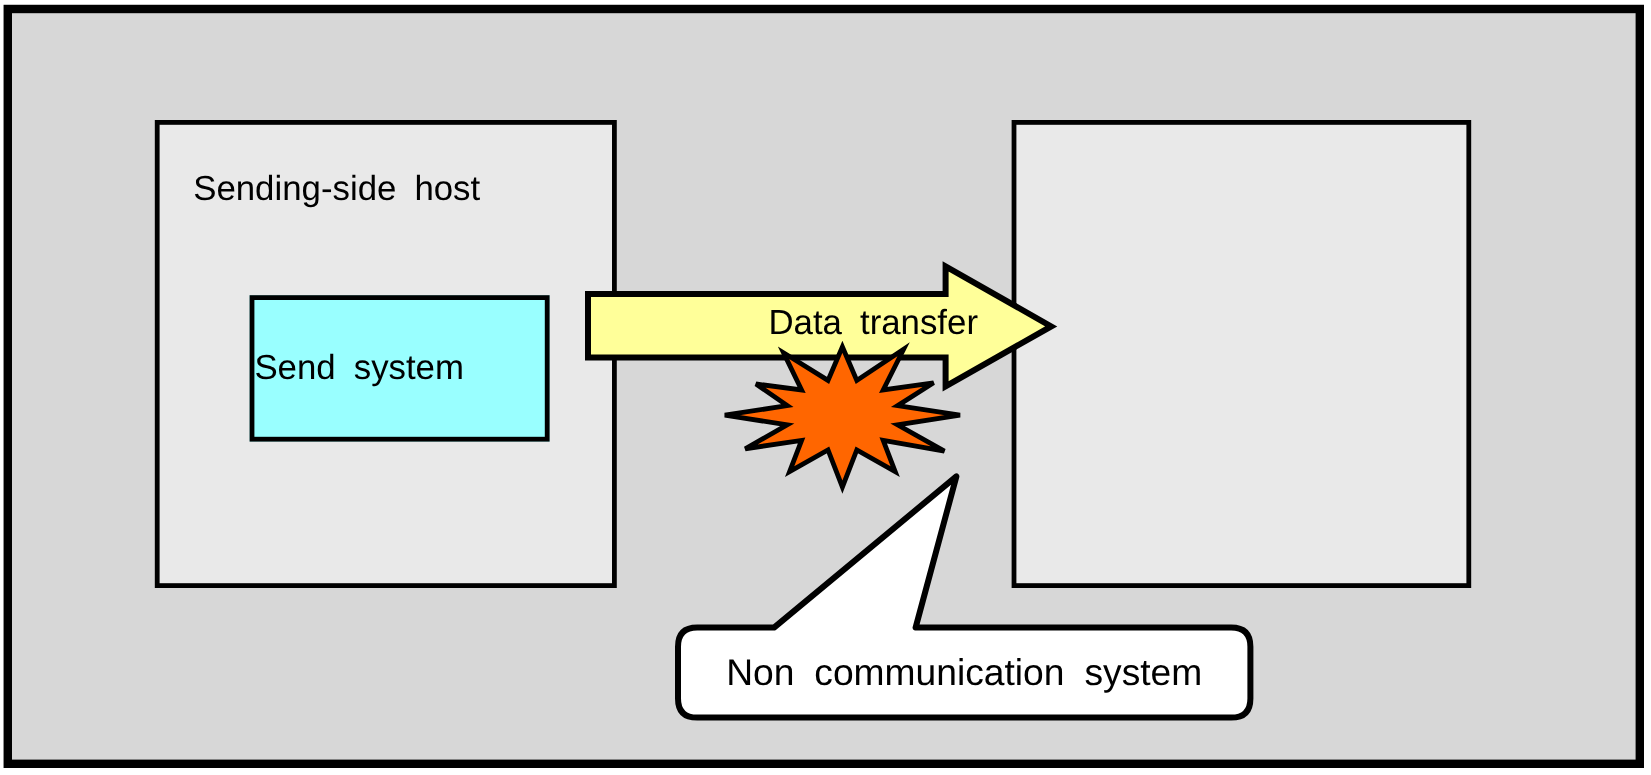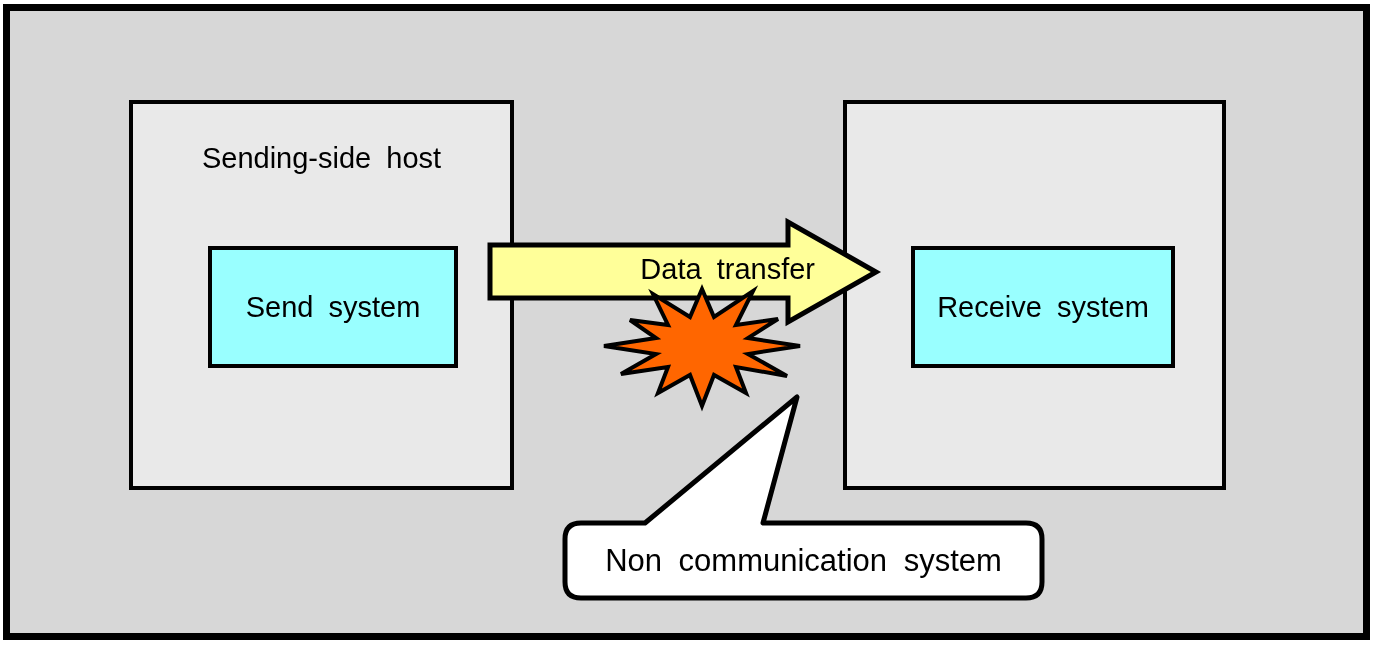--- a/index.html
+++ b/index.html
@@ -32,33 +32,34 @@
     border: 4px solid #000000;
     background: #e9e9e9;
   }
   .host-box.left  { left: 129px; top: 100px; width: 385px; height: 390px; }
   .host-box.right { left: 843px; top: 100px; width: 383px; height: 390px; }
   .host-title {
     position: absolute;
     left: 0;
     top: 38px;
     width: 100%;
-    text-align: center;
+    text-align: left;
     font-size: 29px;
     word-spacing: 7px;
     white-space: nowrap;
+    padding-left: 28px;
   }
   .system-box {
     position: absolute;
     box-sizing: border-box;
     border: 4px solid #000000;
     background: #99ffff;
     display: flex;
     align-items: center;
-    justify-content: center;
+    justify-content: flex-start;
     font-size: 29px;
     word-spacing: 7px;
     white-space: nowrap;
   }
   .system-box.send    { left: 75px; top: 142px; width: 250px; height: 122px; }
   .system-box.receive { left: 64px; top: 142px; width: 264px; height: 122px; }
   .shape-layer {
     position: absolute;
     left: 0;
     top: 0;
@@ -97,23 +98,20 @@
   <div class="frame"></div>
 
   <div class="host-box left">
     <div class="host-title">Sending-side host</div>
     <div class="system-box send">
       <span>Send system</span>
     </div>
   </div>
 
   <div class="host-box right">
-    <div class="system-box receive">
-      <span>Receive system</span>
-    </div>
   </div>
 
   <svg class="shape-layer" viewBox="0 0 1376 646" xmlns="http://www.w3.org/2000/svg">
 
     <polygon points="490,245 788,245 788,222 876,272 788,322 788,298 490,298" stroke="#000000" stroke-width="5" stroke-linejoin="miter" fill="#ffff99"></polygon>
 
     <polygon points="800,346 748,338 778,319 736,325 753,291 714,317 702,289 690,317 653,294 668,325 630,320 656,338 604,346 656,354 621,374 668,367 658,393 690,375 702,406 714,375 746,393 736,367 787,376 748,354" stroke="#000000" stroke-width="4" stroke-linejoin="miter" fill="#ff6600"></polygon>
 
     <path d="M 581,523 L 645,523 L 797,397 L 763,523 L 1026,523 Q 1042,523 1042,539 L 1042,582 Q 1042,598 1026,598 L 581,598 Q 565,598 565,582 L 565,539 Q 565,523 581,523 Z" stroke="#000000" stroke-width="5" stroke-linejoin="round" fill="#ffffff"></path>
   </svg>

